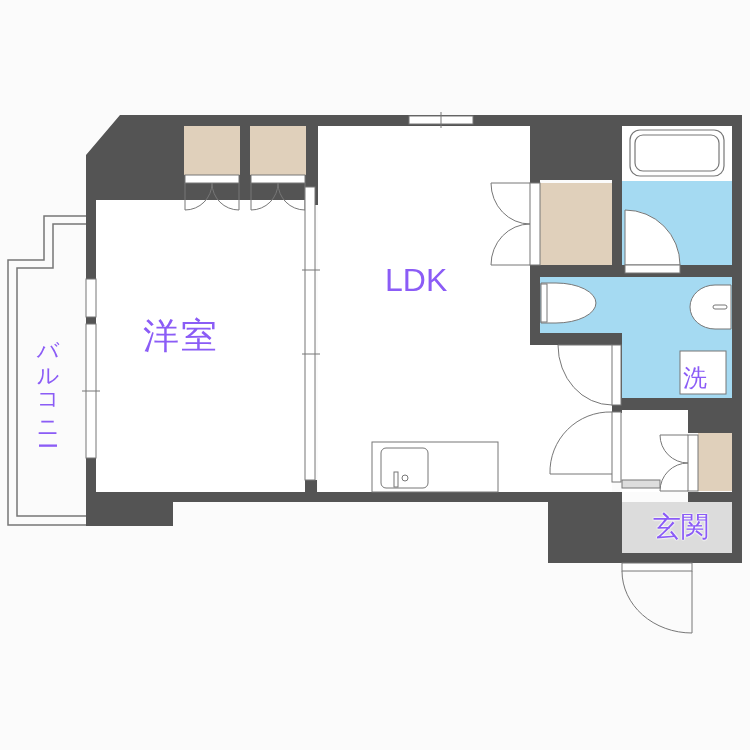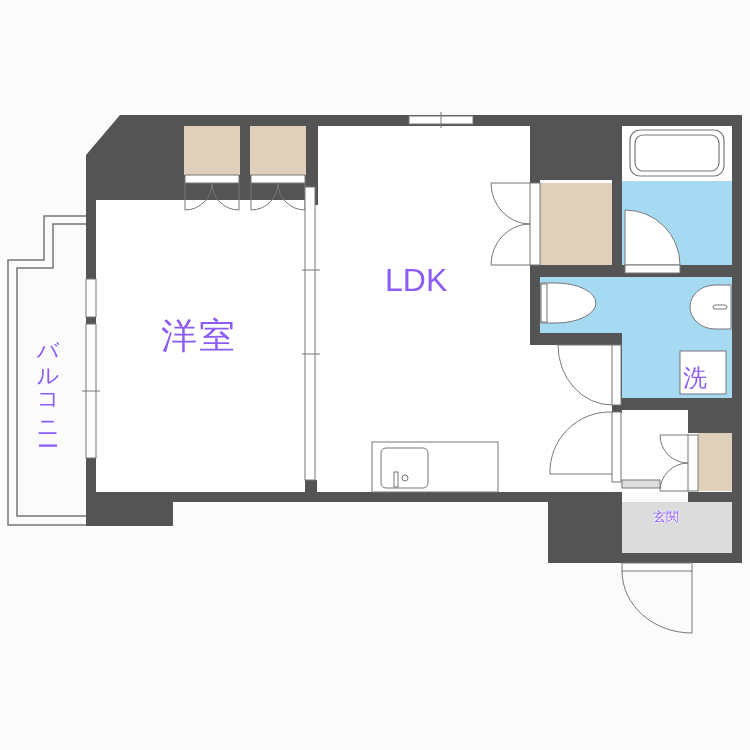--- a/index.html
+++ b/index.html
@@ -1,23 +1,23 @@
 <!DOCTYPE html>
 <html><head>
 <meta charset="utf-8">
 <style>
   html, body { margin: 0; padding: 0; background: #fbfbfb; }
   body { width: 750px; height: 750px; position: relative; overflow: hidden; font-family: "DejaVu Sans", "Liberation Sans", sans-serif; }
   #plan { position: absolute; left: 0; top: 0; width: 750px; height: 750px; }
   .label { position: absolute; color: #8b5cf6; white-space: nowrap; }
-  .lbl-western { left: 161px; top: 312px; font-size: 36px; letter-spacing: 2px; }
+  .lbl-western { left: 143px; top: 312px; font-size: 36px; letter-spacing: 2px; }
   .lbl-ldk { left: 385px; top: 262px; font-size: 32px; font-family: "Liberation Sans", sans-serif; }
   .lbl-balcony { left: 38px; top: 326px; font-size: 22px; width: 24px; line-height: 28px; writing-mode: vertical-rl; letter-spacing: 2px; }
   .lbl-wash { left: 683px; top: 362px; font-size: 24px; }
-  .lbl-genkan { left: 653px; top: 508px; font-size: 13px; text-shadow: 0 0 2px #fff, 0 0 2px #fff, 0 0 2px #fff; }
+  .lbl-genkan { left: 653px; top: 508px; font-size: 28px; text-shadow: 0 0 2px #fff, 0 0 2px #fff, 0 0 2px #fff; }
 </style>
 </head>
 <body>
 
 <svg id="plan" viewBox="0 0 750 750" xmlns="http://www.w3.org/2000/svg">
 
   <g fill="none" stroke="#777" stroke-width="1.5">
     <polyline points="86,216 44,216 44,260 8,260 8,525 86,525"></polyline>
     <polyline points="86,224 53,224 53,268 17,268 17,516 86,516"></polyline>
   </g>

